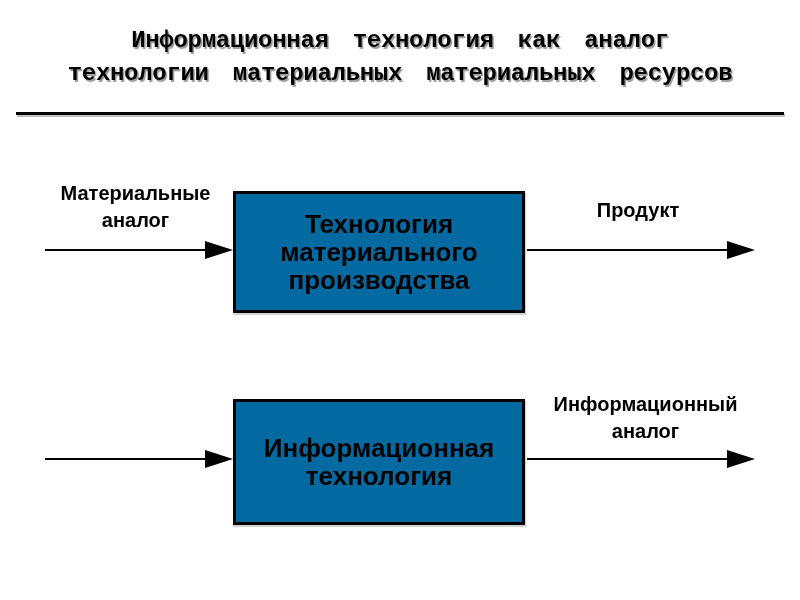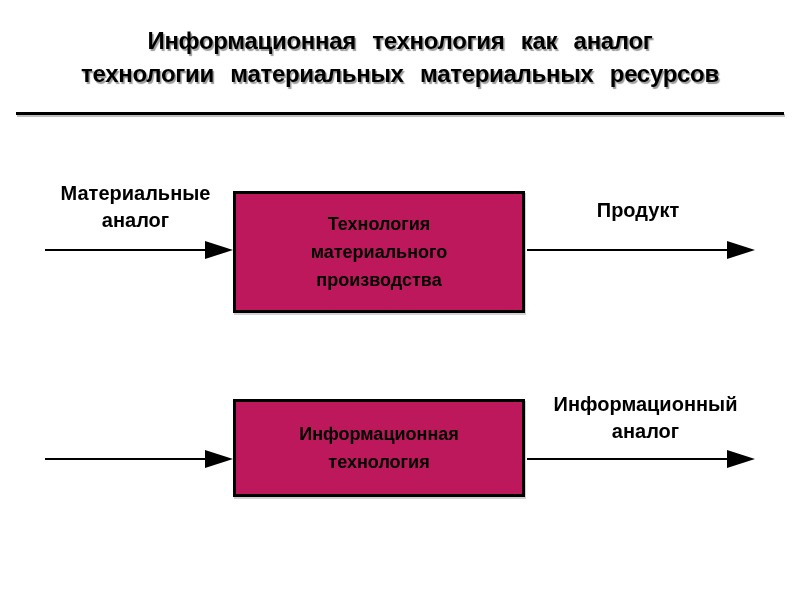--- a/index.html
+++ b/index.html
@@ -21,20 +21,21 @@
     top: 24px;
     left: 0;
     right: 0;
     text-align: center;
     font-size: 24px;
     line-height: 33px;
     font-weight: bold;
     word-spacing: 10px;
     letter-spacing: -0.3px;
     text-shadow: 1.5px 1.5px 1px #9a9a9a;
+    font-family: Liberation Mono, monospace;
   }
   .divider {
     position: absolute;
     left: 16px;
     top: 112px;
     width: 768px;
     height: 3px;
     background: #000000;
     box-shadow: 1px 2px 0 rgba(0,0,0,0.25);
   }
@@ -43,26 +44,26 @@
     font-size: 20px;
     line-height: 27px;
     font-weight: bold;
     text-align: center;
     white-space: pre-line;
   }
   .process-box {
     position: absolute;
     box-sizing: border-box;
     border: 3px solid #000000;
-    background: #be185d;
+    background: #0369a1;
     display: flex;
     align-items: center;
     justify-content: center;
     text-align: center;
-    font-size: 18px;
+    font-size: 26px;
     line-height: 28px;
     font-weight: bold;
     white-space: pre-line;
     box-shadow: 1px 2px 0 rgba(0,0,0,0.18);
   }
   .arrow-line {
     position: absolute;
     height: 2px;
     background: #000000;
   }
@@ -79,21 +80,21 @@
   #f1-in-line   { left: 45px;  top: 249px; width: 161px; }
   #f1-in-head   { left: 205px; top: 241px; }
   #f1-box       { left: 233px; top: 191px; width: 292px; height: 122px; }
   #f1-out-label { left: 558px; top: 197px; width: 160px; }
   #f1-out-line  { left: 527px; top: 249px; width: 201px; }
   #f1-out-head  { left: 727px; top: 241px; }
   
   #f2-in-label  { left: 59px;  top: 404px; width: 160px; }
   #f2-in-line   { left: 45px;  top: 458px; width: 161px; }
   #f2-in-head   { left: 205px; top: 450px; }
-  #f2-box       { left: 233px; top: 399px; width: 292px; height: 98px; }
+  #f2-box       { left: 233px; top: 399px; width: 292px; height: 126px; }
   #f2-out-label { left: 533px; top: 391px; width: 225px; }
   #f2-out-line  { left: 527px; top: 458px; width: 201px; }
   #f2-out-head  { left: 727px; top: 450px; }
 </style>
 </head>
 <body>
 
 <div class="slide">
 
   <div class="title">

